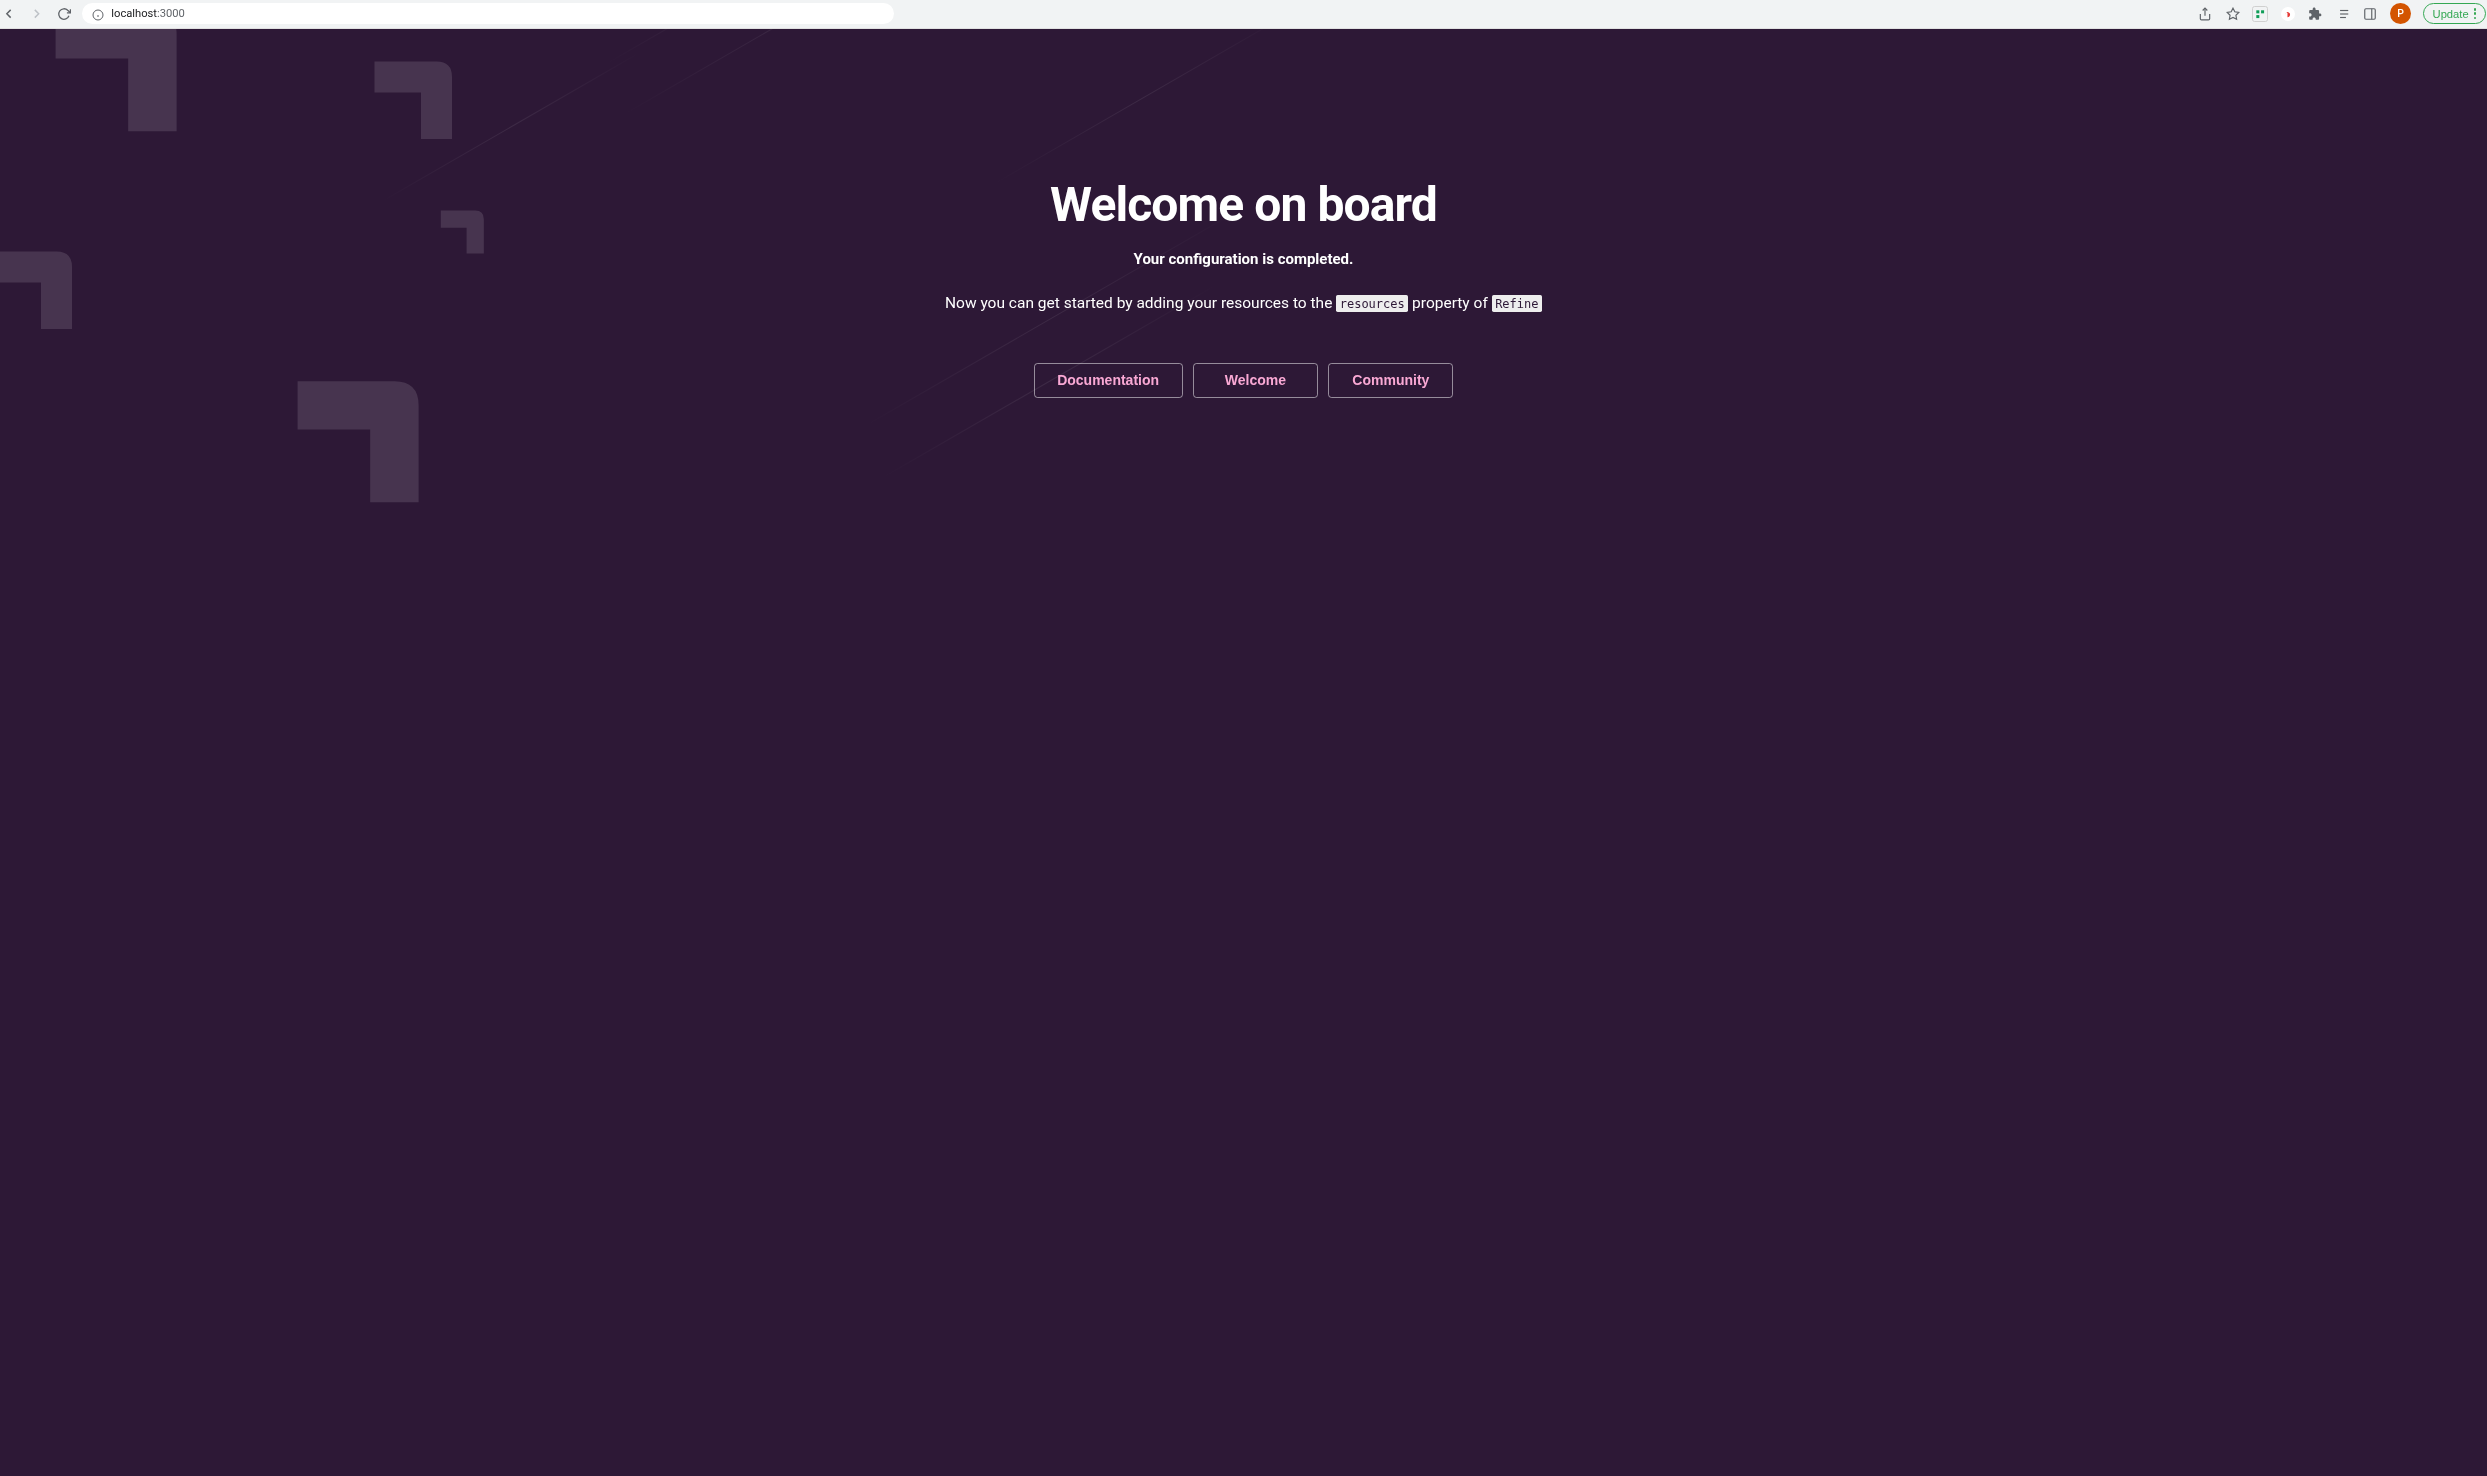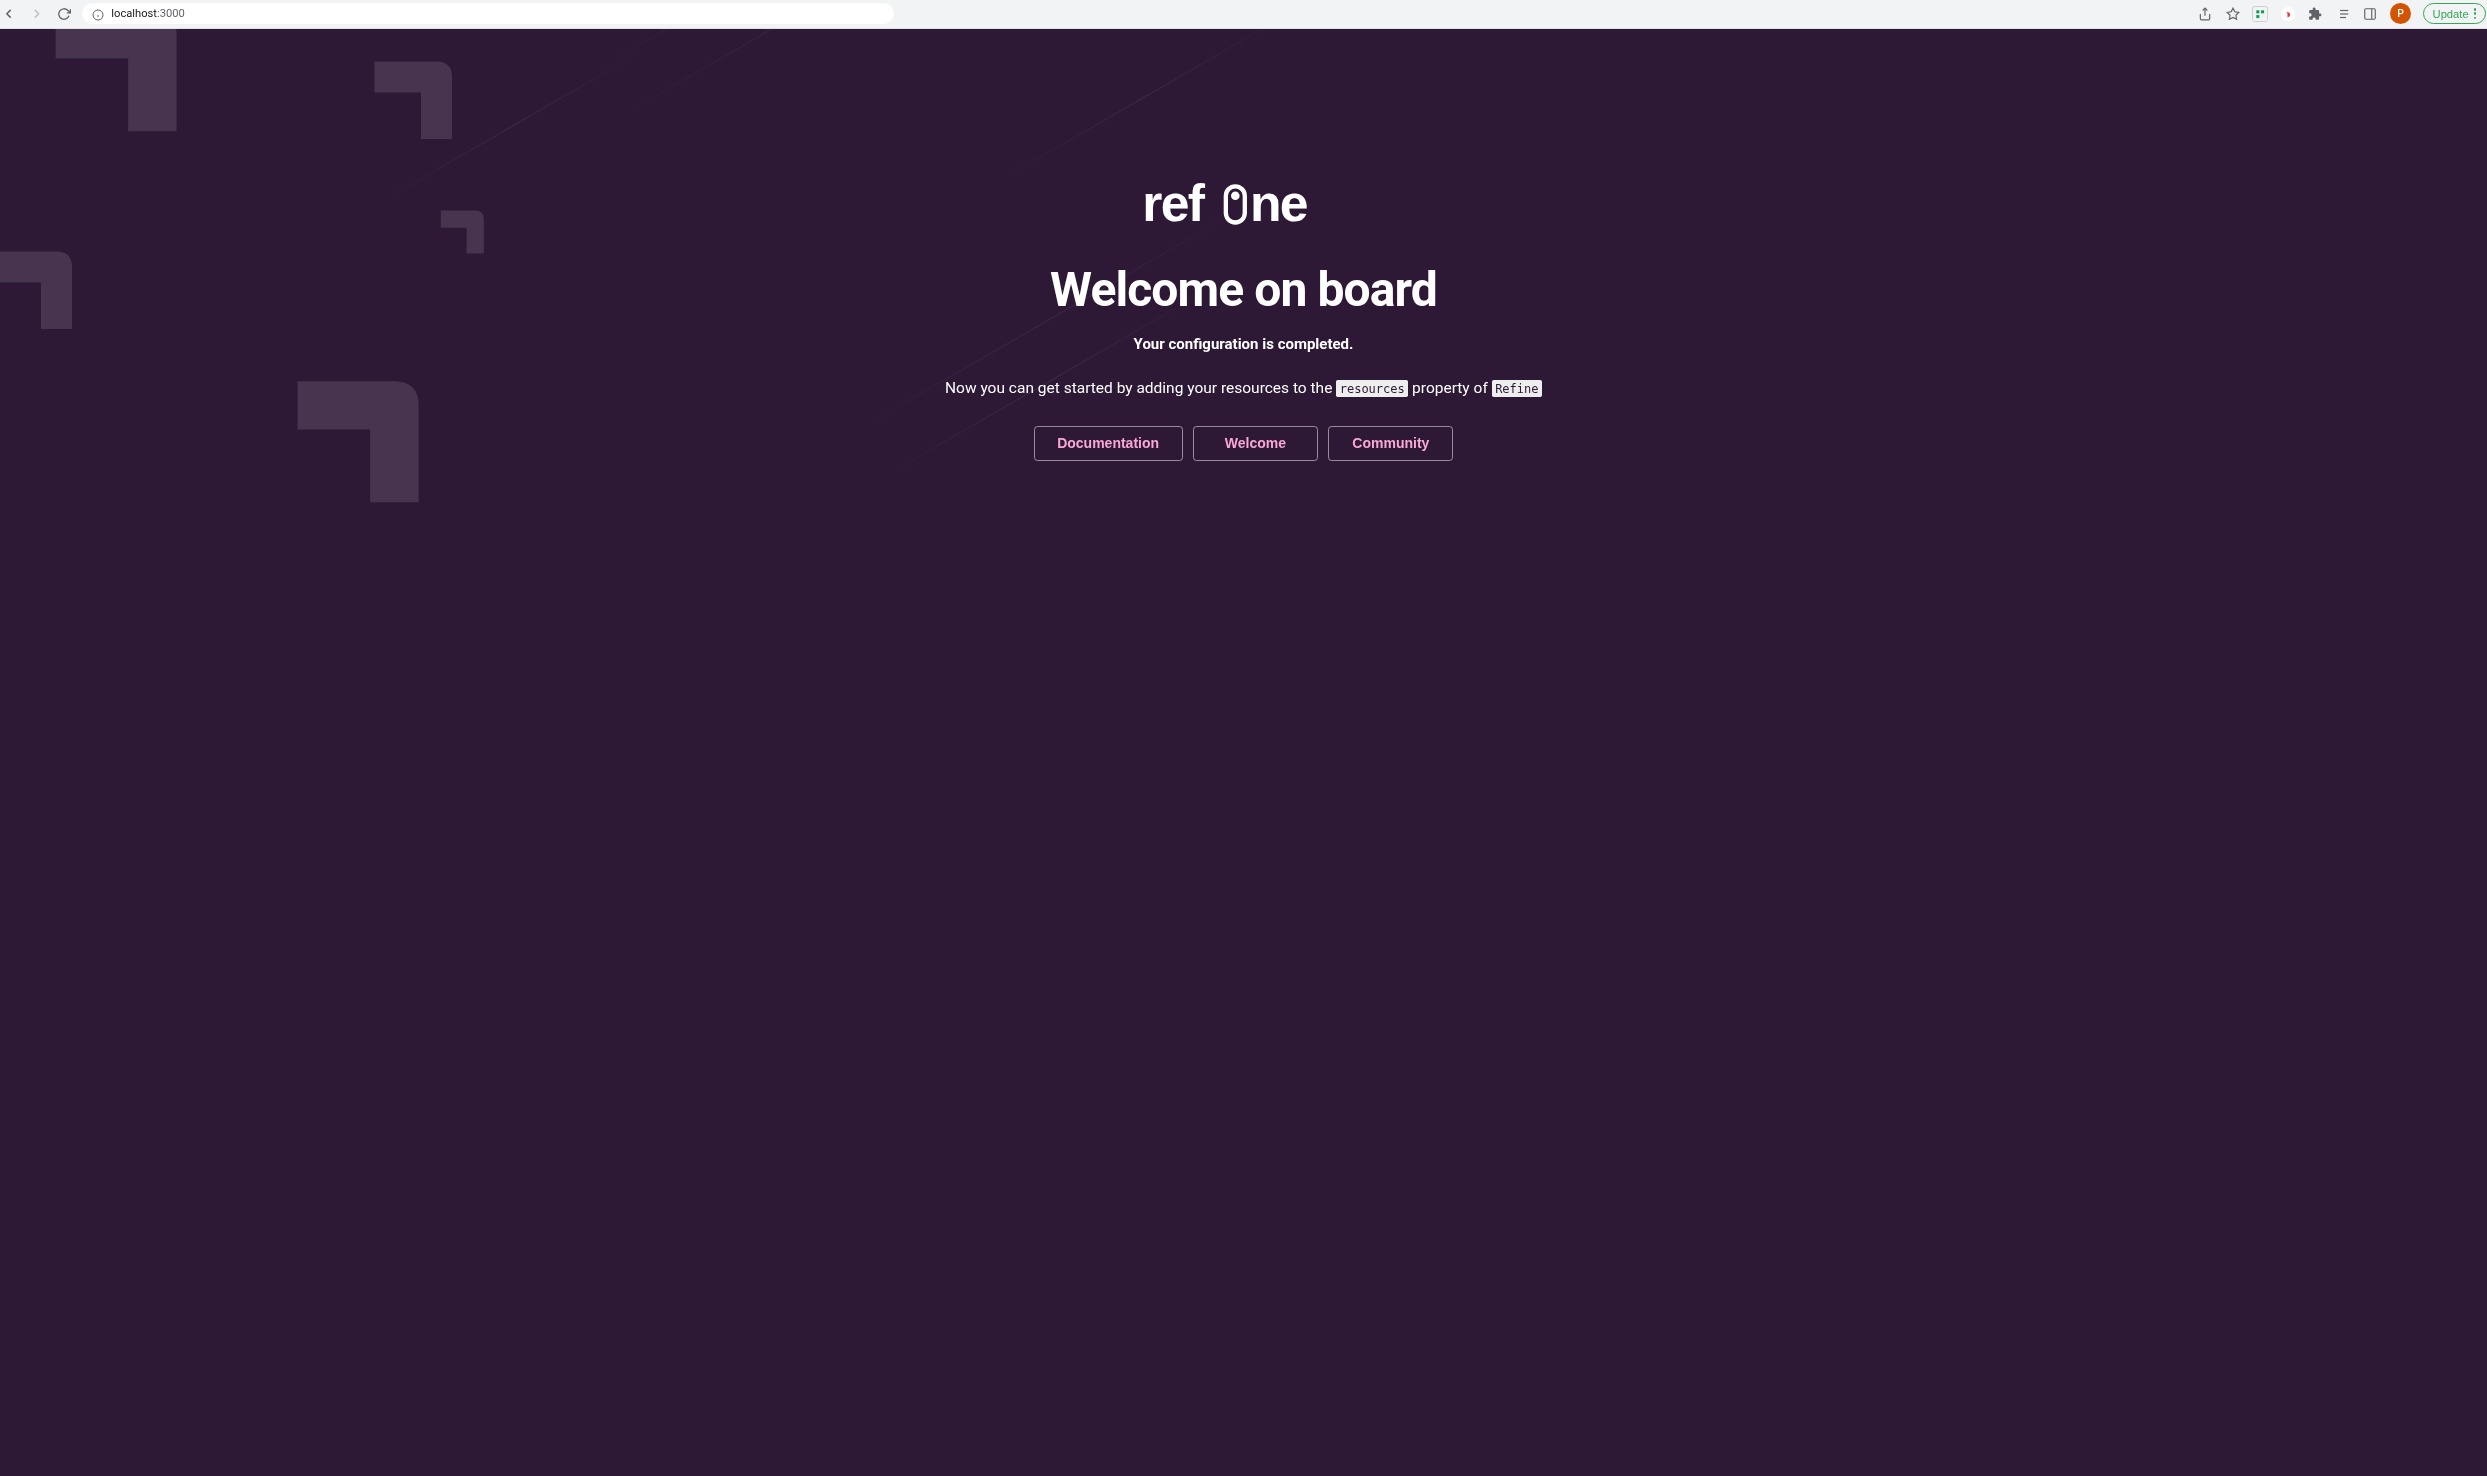--- a/index.html
+++ b/index.html
@@ -250,21 +250,21 @@
 
     .subtitle {
       font-size: 15px;
       font-weight: 700;
       margin-bottom: 26px;
     }
 
     .description {
       font-size: 15.5px;
       font-weight: 400;
-      margin-bottom: 29px;
+      margin-bottom: 51px;
     }
 
     .code-tag {
       background: #eeeeee;
       color: #2d1836;
       font-family: ui-monospace, SFMono-Regular, Menlo, Monaco, Consolas, monospace;
       font-size: 12px;
       padding: 1.7px 3.5px;
       border-radius: 1.7px;
     }
@@ -411,29 +411,20 @@
   </div>
 
   <div class="diagonal-line dl-1"></div>
   <div class="diagonal-line dl-2"></div>
   <div class="diagonal-line dl-3"></div>
   <div class="diagonal-line dl-4"></div>
   <div class="diagonal-line dl-5"></div>
   <div class="diagonal-line dl-6"></div>
 
   <div class="content-wrapper">
-    <div class="logo">
-      <svg width="203" height="56" viewBox="0 0 235 65">
-        <text x="0" y="52" font-family="Arial, sans-serif" font-size="60" font-weight="700" fill="#fff" letter-spacing="-2">ref</text>
-
-        <rect x="97" y="12" width="22" height="42" rx="11" fill="none" stroke="#fff" stroke-width="5"></rect>
-        <circle cx="108" cy="23" r="5" fill="#fff"></circle>
-        <text x="125" y="52" font-family="Arial, sans-serif" font-size="60" font-weight="700" fill="#fff" letter-spacing="-2">ne</text>
-      </svg>
-    </div>
 
     <h1 class="heading">Welcome on board</h1>
 
     <p class="subtitle">Your configuration is completed.</p>
 
     <p class="description">
       <span>Now you can get started by adding your resources to the </span>
       <code class="code-tag">resources</code>
       <span> property of </span>
       <code class="code-tag">Refine</code>

